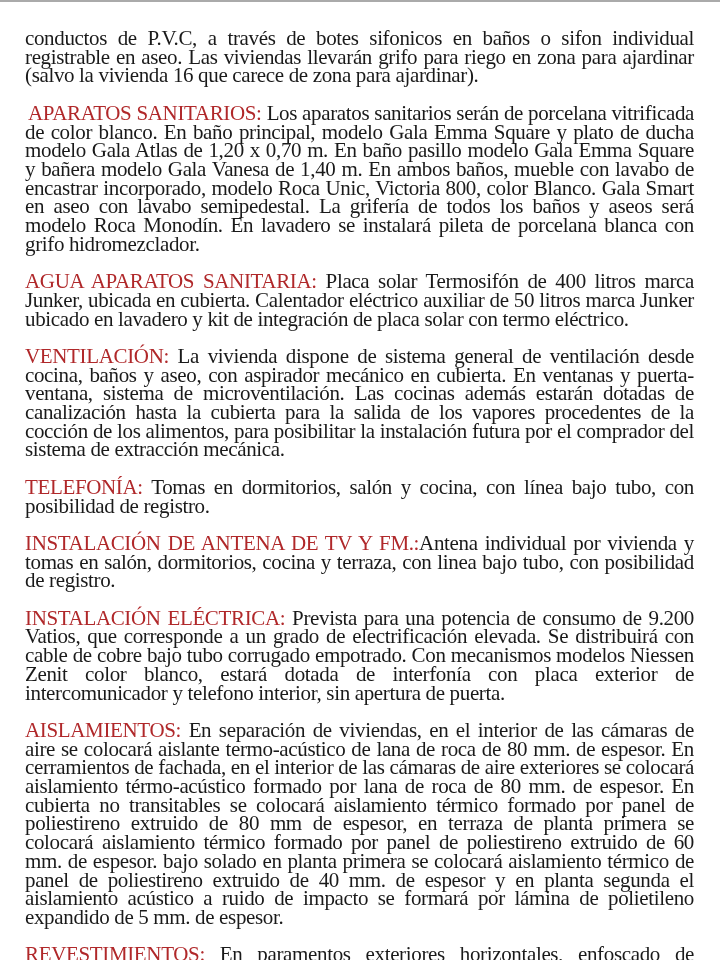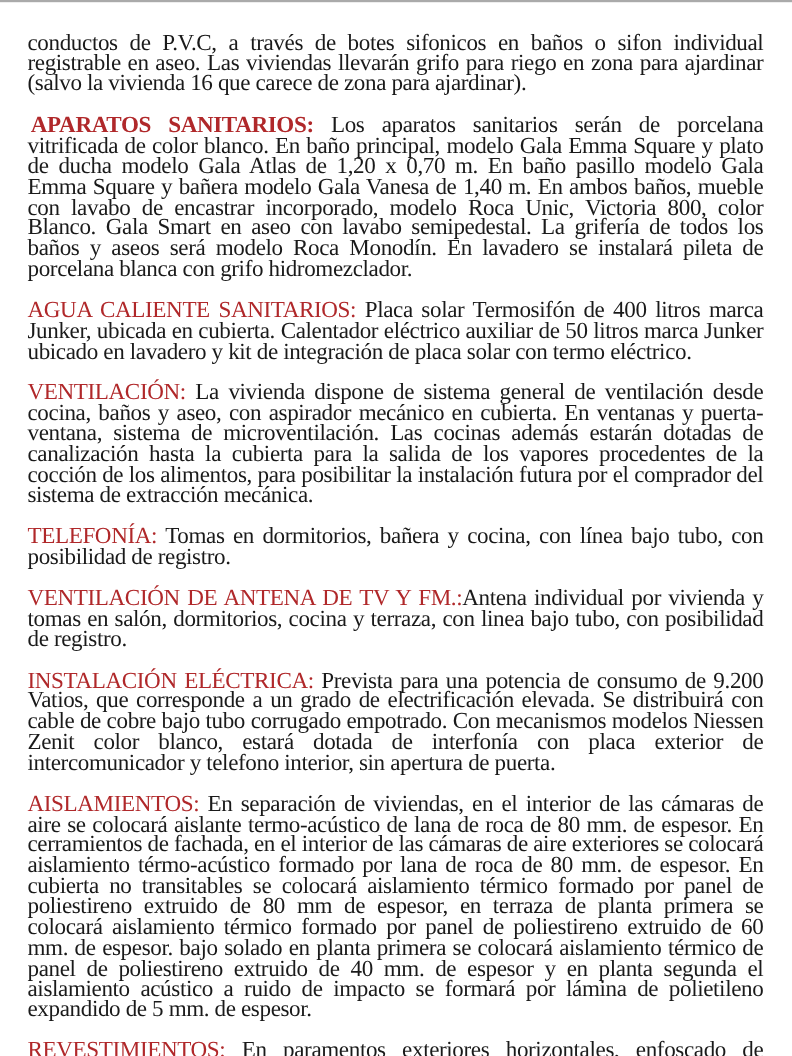--- a/index.html
+++ b/index.html
@@ -19,51 +19,51 @@
     font-size: 21px; line-height: 18.7px;
     letter-spacing: -0.35px;
   }
   .para {
     margin: 0 0 18.7px 0;
     text-align: justify;
   }
   .heading {
     color: #b0282a;
   }
-  .indent-heading { padding-left: 3px; font-weight: bold; }
+  .indent-heading { padding-left: 3px; }
 </style>
 </head>
 <body>
 
 <div class="top-rule"></div>
 
 <div class="page">
 
   <p class="para">
     <span>conductos de P.V.C, a través de botes sifonicos en baños o sifon individual registrable en aseo. Las viviendas llevarán grifo para riego en zona para ajardinar (salvo la vivienda 16 que carece de zona para ajardinar).</span>
   </p>
 
   <p class="para">
     <span class="heading indent-heading">APARATOS SANITARIOS:</span><span> Los aparatos sanitarios serán de porcelana vitrificada de color blanco. En baño principal,  modelo Gala Emma Square y plato de ducha modelo Gala Atlas de 1,20 x 0,70 m. En baño pasillo modelo Gala Emma Square y bañera modelo Gala Vanesa de 1,40 m. En ambos baños, mueble con lavabo de encastrar incorporado, modelo Roca Unic, Victoria 800, color Blanco. Gala Smart en aseo con lavabo semipedestal. La  grifería de todos los baños y aseos será modelo Roca Monodín. En lavadero se instalará pileta de porcelana blanca con grifo hidromezclador.</span>
   </p>
 
   <p class="para">
-    <span class="heading">AGUA CALIENTE SANITARIOS:</span><span> Placa solar Termosifón de 400 litros marca Junker, ubicada en cubierta. Calentador eléctrico auxiliar de 50 litros marca Junker ubicado en lavadero y kit de integración de placa solar con termo eléctrico.</span>
+    <span class="heading">AGUA APARATOS SANITARIA:</span><span> Placa solar Termosifón de 400 litros marca Junker, ubicada en cubierta. Calentador eléctrico auxiliar de 50 litros marca Junker ubicado en lavadero y kit de integración de placa solar con termo eléctrico.</span>
   </p>
 
   <p class="para">
     <span class="heading">VENTILACIÓN:</span><span>  La vivienda dispone de sistema general de ventilación desde cocina, baños y aseo,  con aspirador mecánico en cubierta. En ventanas y puerta-ventana, sistema de microventilación. Las cocinas además estarán dotadas de canalización hasta la cubierta para la salida de los vapores procedentes de la cocción de los alimentos, para posibilitar la instalación futura por el comprador del sistema de extracción mecánica.</span>
   </p>
 
   <p class="para">
-    <span class="heading">TELEFONÍA:</span><span> Tomas en dormitorios, bañera y cocina, con línea bajo tubo, con posibilidad de registro.</span>
+    <span class="heading">TELEFONÍA:</span><span> Tomas en dormitorios, salón y cocina, con línea bajo tubo, con posibilidad de registro.</span>
   </p>
 
   <p class="para">
-    <span class="heading">VENTILACIÓN DE ANTENA DE TV Y FM.:</span><span>Antena individual por vivienda y tomas en  salón, dormitorios, cocina y terraza, con linea bajo tubo, con posibilidad de registro.</span>
+    <span class="heading">INSTALACIÓN DE ANTENA DE TV Y FM.:</span><span>Antena individual por vivienda y tomas en  salón, dormitorios, cocina y terraza, con linea bajo tubo, con posibilidad de registro.</span>
   </p>
 
   <p class="para">
     <span class="heading">INSTALACIÓN ELÉCTRICA:</span><span> Prevista para una potencia de consumo de 9.200  Vatios, que corresponde a un grado de electrificación elevada. Se distribuirá con cable de cobre bajo tubo corrugado empotrado. Con mecanismos modelos Niessen Zenit color blanco, estará dotada de interfonía con placa exterior de intercomunicador y telefono interior, sin apertura de puerta.</span>
   </p>
 
   <p class="para">
     <span class="heading">AISLAMIENTOS:</span><span> En separación de viviendas, en el  interior de las cámaras de aire se colocará aislante termo-acústico de lana de roca de 80 mm. de espesor. En cerramientos de fachada, en el interior de las cámaras de aire exteriores se colocará aislamiento térmo-acústico formado por lana de roca de 80 mm. de espesor. En cubierta no transitables se colocará aislamiento térmico formado por panel de poliestireno extruido de 80 mm de espesor, en terraza de planta primera se colocará aislamiento térmico formado por panel de poliestireno extruido de 60 mm. de espesor. bajo solado en planta primera se colocará aislamiento térmico de panel de poliestireno extruido de 40 mm. de espesor y en planta segunda el aislamiento acústico a ruido de impacto se formará por lámina de polietileno expandido de 5 mm. de espesor.</span>
   </p>
 

